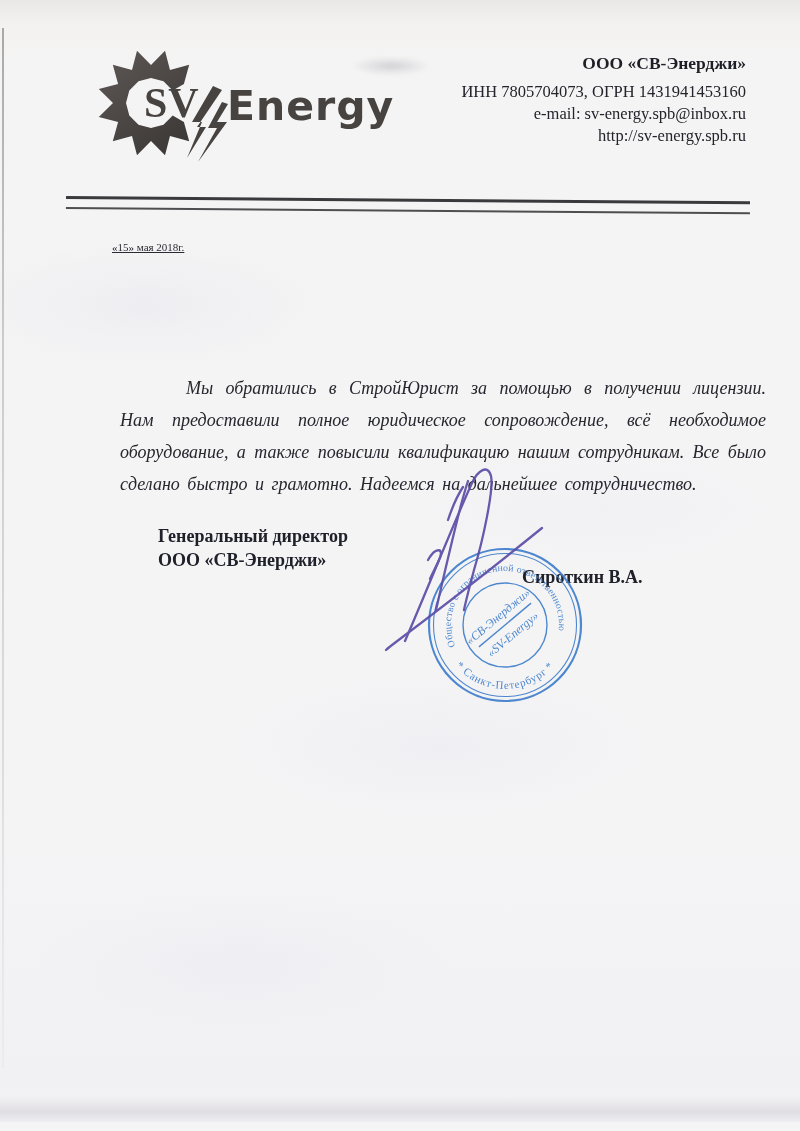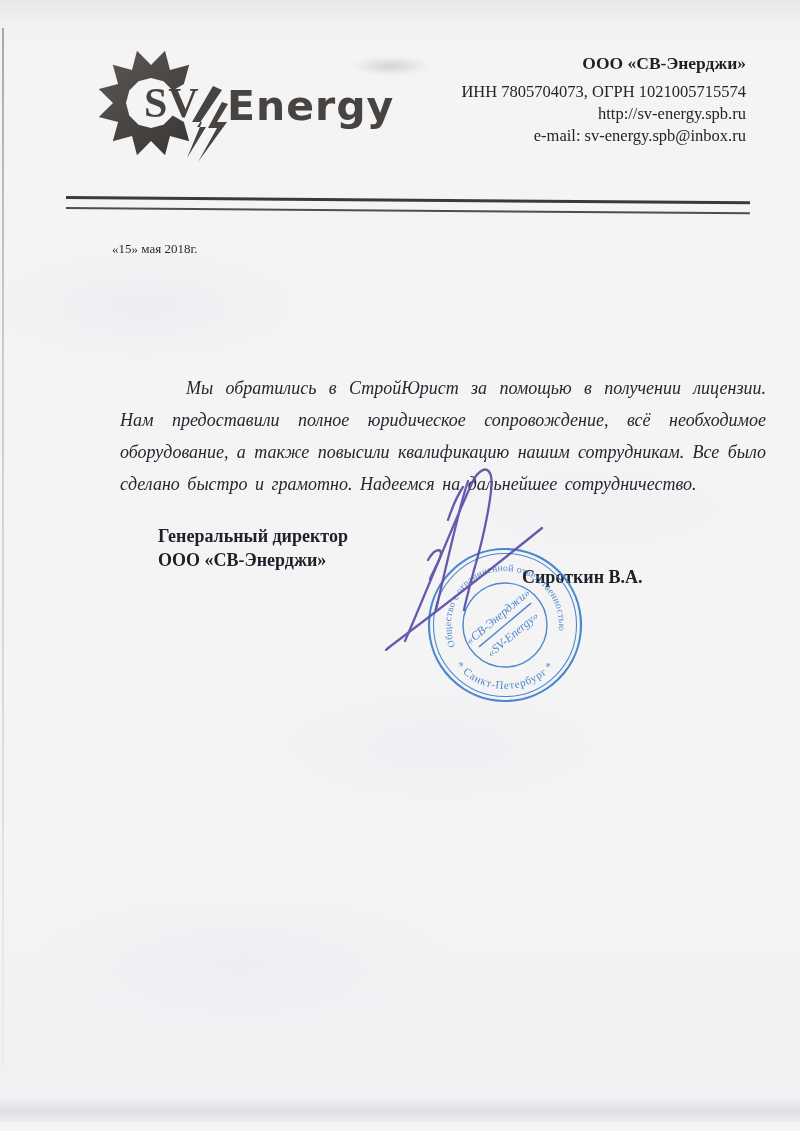--- a/index.html
+++ b/index.html
@@ -60,21 +60,21 @@
   
   .divider{
     position:absolute;left:66px;top:196px;width:684px;height:8px;
     border-top:3.5px solid #3a393c;border-bottom:2px solid #4e4d50;
     transform:rotate(0.45deg);transform-origin:left center;
   }
 
   
   .letter-date{
     position:absolute;left:112px;top:241px;
-    font-size:13px;color:#2a2a33;
+    font-size:11px;color:#2a2a33;text-decoration:underline;
   }
   .letter-body{
     position:absolute;left:104px;top:356px;width:646px;
     font-size:18px;font-style:italic;color:#26262f;
     line-height:32px;text-align:justify;text-indent:66px;
     word-spacing:3px;margin:16px;
   }
 
   
   .sig-position{
@@ -127,23 +127,23 @@
     <span class="logo-word logo-sv">SV</span>
     <svg class="logo-bolt" viewBox="0 0 42 76">
       <polygon fill="#474340" points="27,0 6,36 16,36 1,72 20,41 11,41 36,4"></polygon>
       <polygon fill="#474340" points="36,16 22,42 31,42 12,76 41,36 31,36 42,18"></polygon>
     </svg>
     <span class="logo-energy">Energy</span>
   </div>
 
   <div class="company-info">
     <div class="company-title">ООО «СВ-Энерджи»</div>
-    <div>ИНН 7805704073, ОГРН 1021005715574</div>
+    <div>ИНН 7805704073, ОГРН 1431941453160</div>
+    <div>e-mail: sv-energy.spb@inbox.ru</div>
     <div>http://sv-energy.spb.ru</div>
-    <div>e-mail: sv-energy.spb@inbox.ru</div>
   </div>
 
   <div class="divider"></div>
 
   <div class="letter-date">«15» мая 2018г.</div>
   <p class="letter-body">Мы обратились в СтройЮрист за помощью в получении лицензии. Нам предоставили полное юридическое сопровождение, всё необходимое оборудование, а также повысили квалификацию нашим сотрудникам. Все было сделано быстро и грамотно. Надеемся на дальнейшее сотрудничество.</p>
 
   <div class="sig-position">
     <div>Генеральный директор</div>
     <div>ООО «СВ-Энерджи»</div>

